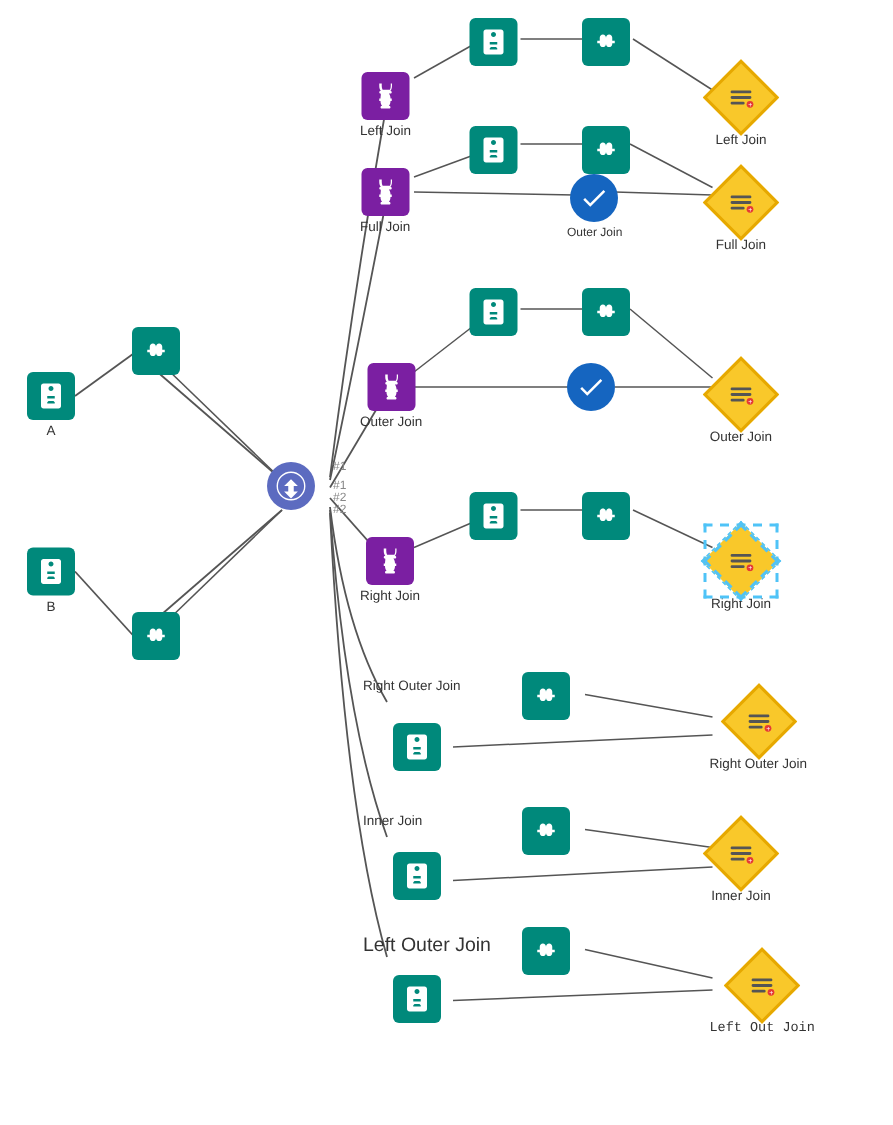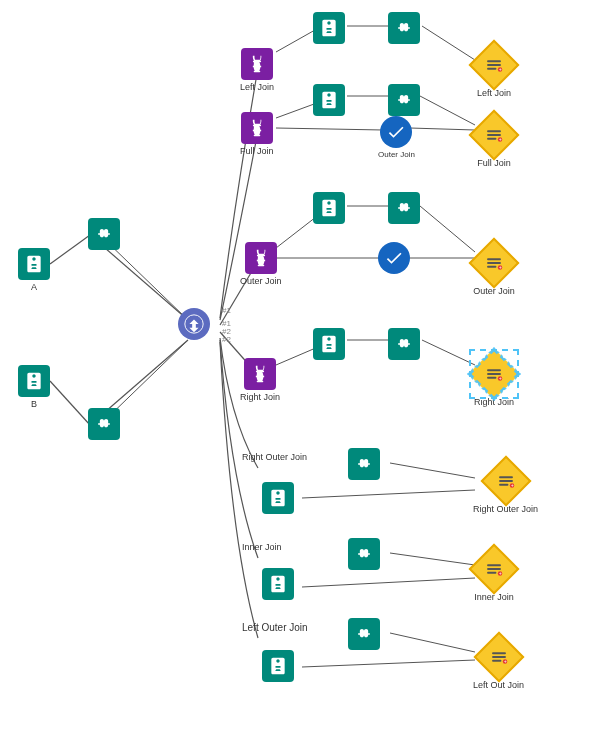--- a/index.html
+++ b/index.html
@@ -453,40 +453,40 @@
               <circle cx="20" cy="15" r="3" fill="#e53935"></circle>
               <text x="18.5" y="17" font-size="6" fill="white">+</text>
             </svg>
         </div>
       </div>
     </div>
     <div class="node-label">Inner Join</div>
   </div>
 
   <div class="node" style="left:242px; top:622px;">
-    <div class="node-label" style="margin-top:0;font-size:10px;">Left Outer Join</div>
+    <div class="node-label" style="margin-top:0;font-size:13px;">Left Outer Join</div>
   </div>
 
   <div class="node" style="left:348px; top:618px;">
     <div class="icon-box icon-binoculars">
       <svg width="20" height="20" viewBox="0 0 24 24" fill="white">
           <path d="M9.5 6C8.1 6 7 7.1 7 8.5V11H5v2h2v.5C7 14.9 8.1 16 9.5 16S12 14.9 12 13.5v-5C12 7.1 10.9 6 9.5 6zm5 0C13.1 6 12 7.1 12 8.5v5c0 1.4 1.1 2.5 2.5 2.5S17 14.9 17 13.5V13h2v-2h-2V8.5C17 7.1 15.9 6 14.5 6z"></path>
         </svg>
     </div>
   </div>
 
   <div class="node" style="left:262px; top:650px;">
     <div class="icon-box icon-book">
       <svg width="20" height="20" viewBox="0 0 24 24" fill="white">
           <path d="M18 2H6c-1.1 0-2 .9-2 2v16c0 1.1.9 2 2 2h12c1.1 0 2-.9 2-2V4c0-1.1-.9-2-2-2zm-6 2c1.1 0 2 .9 2 2s-.9 2-2 2-2-.9-2-2 .9-2 2-2zm3 14H9v-1l1-1h4l1 1v1zm0-4H9v-2h6v2z"></path>
         </svg>
     </div>
   </div>
 
-  <div class="diamond-wrap" style="left:473px; top:636px;">
+  <div class="diamond-wrap" style="left:473px; top:636px;font-family:Liberation Mono, monospace;">
     <div class="diamond-container">
       <div class="diamond-yellow">
         <div class="diamond-inner">
           <svg width="18" height="14" viewBox="0 0 24 18" fill="#555">
               <path d="M4 9H20M4 4H20M4 14H14" stroke="#555" stroke-width="2.5" stroke-linecap="round"></path>
               <circle cx="20" cy="15" r="3" fill="#e53935"></circle>
               <text x="18.5" y="17" font-size="6" fill="white">+</text>
             </svg>
         </div>
       </div>

